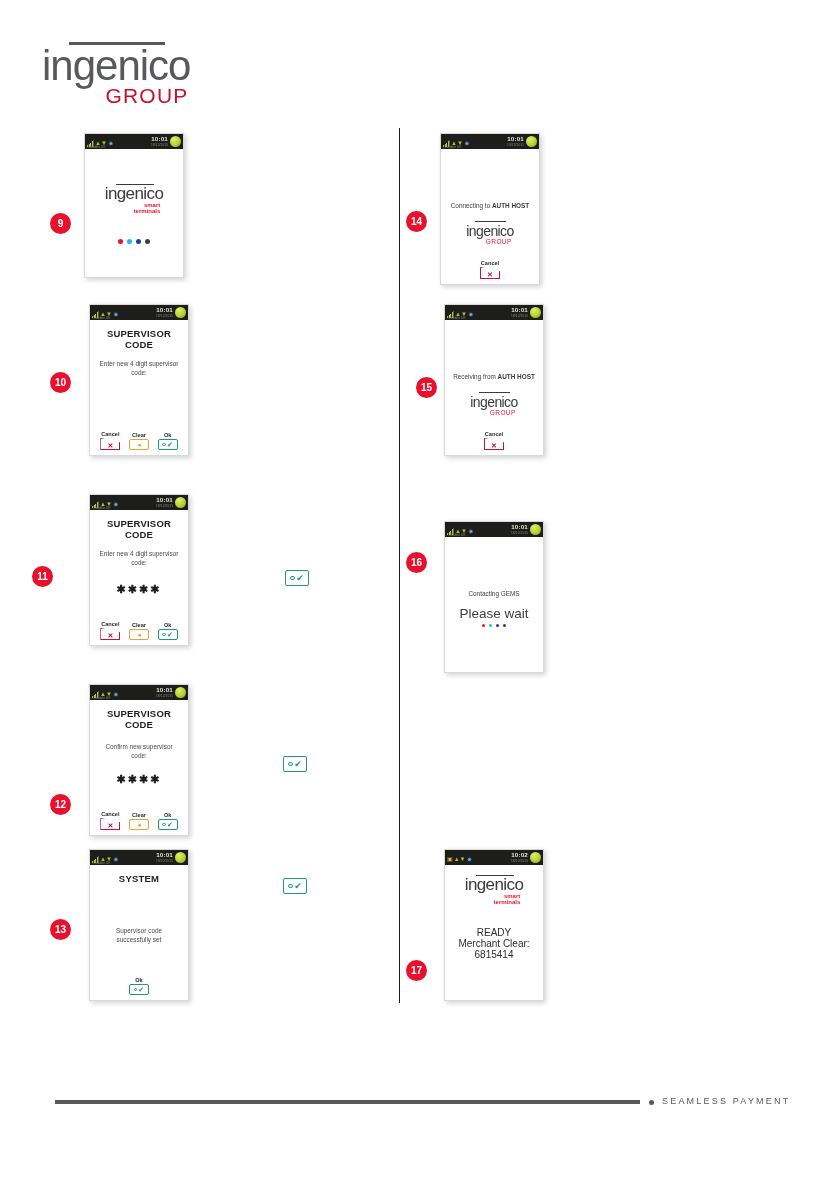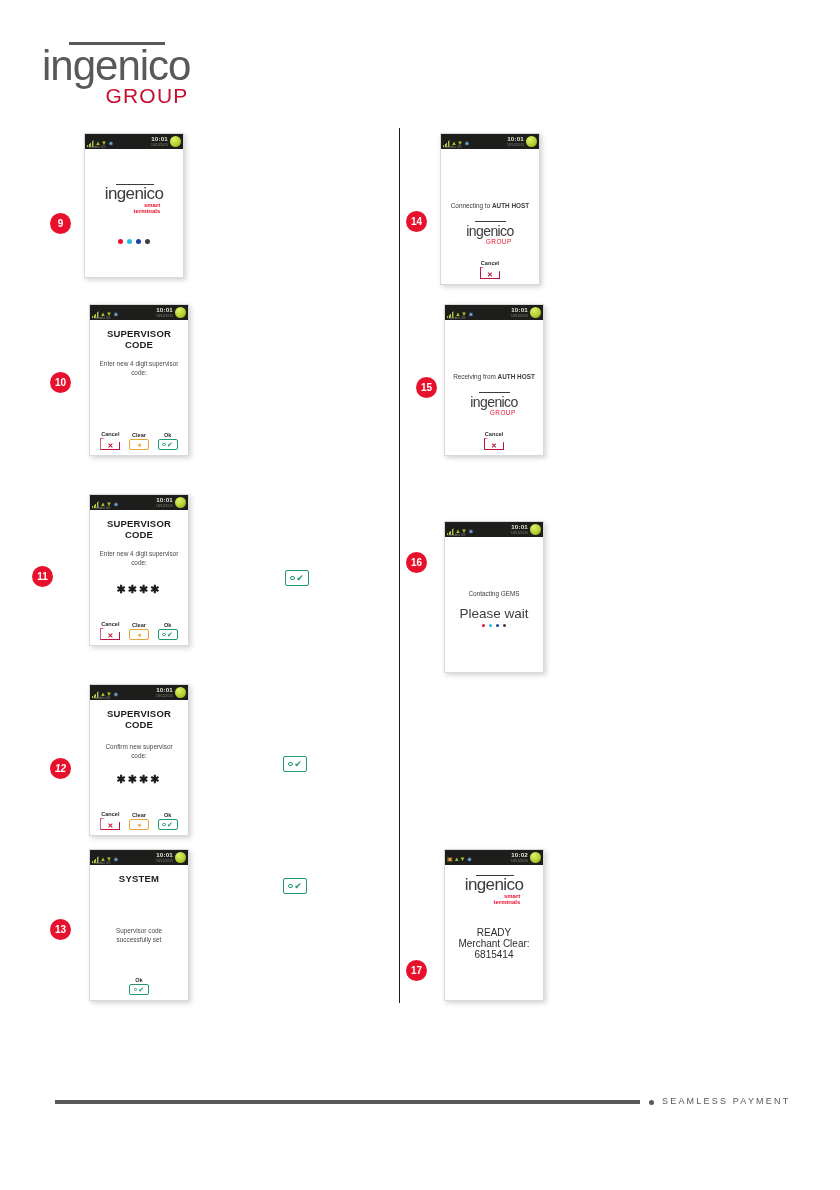--- a/index.html
+++ b/index.html
@@ -375,21 +375,21 @@
       </div>
     </div>
   </div>
   <div class="callout-ok" style="left:285px; top:570px;">
     <span class="o"></span>
     <span class="v">✔</span>
   </div>
 </div>
 
 <div class="step">
-  <div class="badge" style="left:50px; top:758px;font-style:italic;">12</div>
+  <div class="badge" style="left:50px; top:794px;">12</div>
   <div class="device" style="left:89px; top:684px; height:152px;">
     <div class="statusbar">
       <div class="sb-left">
         <span class="sb-bars">
             <i></i>
             <i></i>
             <i></i>
             <i></i>
             <i></i>
           </span>

